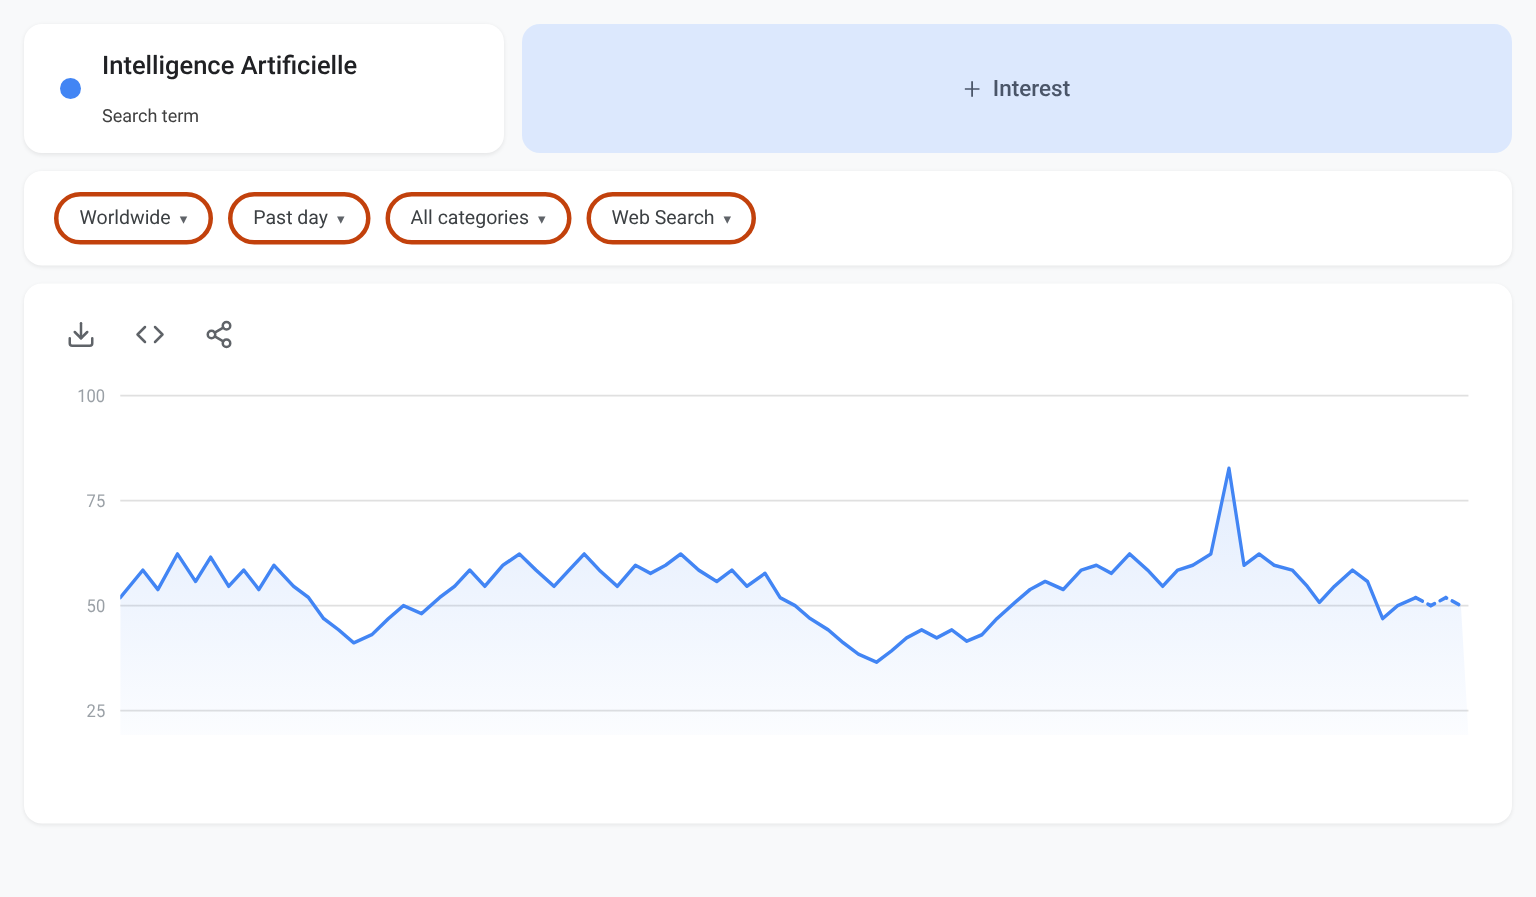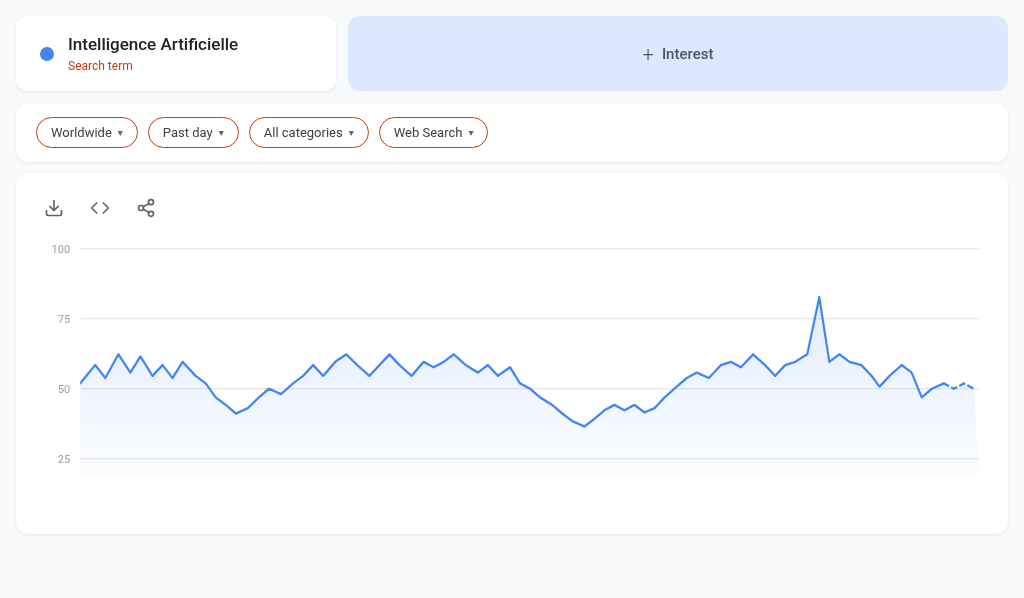--- a/index.html
+++ b/index.html
@@ -50,22 +50,22 @@
     }
 
     .search-term-name {
       font-size: 17px;
       font-weight: 500;
       color: #202124;
     }
 
     .search-term-type {
       font-size: 12px;
-      color: #c2410c;
-      margin-top: 5px;
+      color: #404040;
+      margin-top: 16px;
     }
 
     .compare-card {
       background: #dce8fd;
       border-radius: 12px;
       padding: 18px 24px;
       display: flex;
       align-items: center;
       justify-content: center;
       flex: 1;
@@ -95,21 +95,21 @@
       display: flex;
       gap: 10px;
       align-items: center;
       box-shadow: 0 1px 3px rgba(0,0,0,0.08);
     }
 
     .filter-btn {
       display: flex;
       align-items: center;
       gap: 6px;
-      border: 1px solid #c2410c;
+      border: 3px solid #c2410c;
       border-radius: 20px;
       padding: 7px 14px;
       font-size: 13px;
       color: #3c4043;
       background: #fff;
       cursor: pointer;
       font-family: inherit;
     }
 
     .chevron-down {

